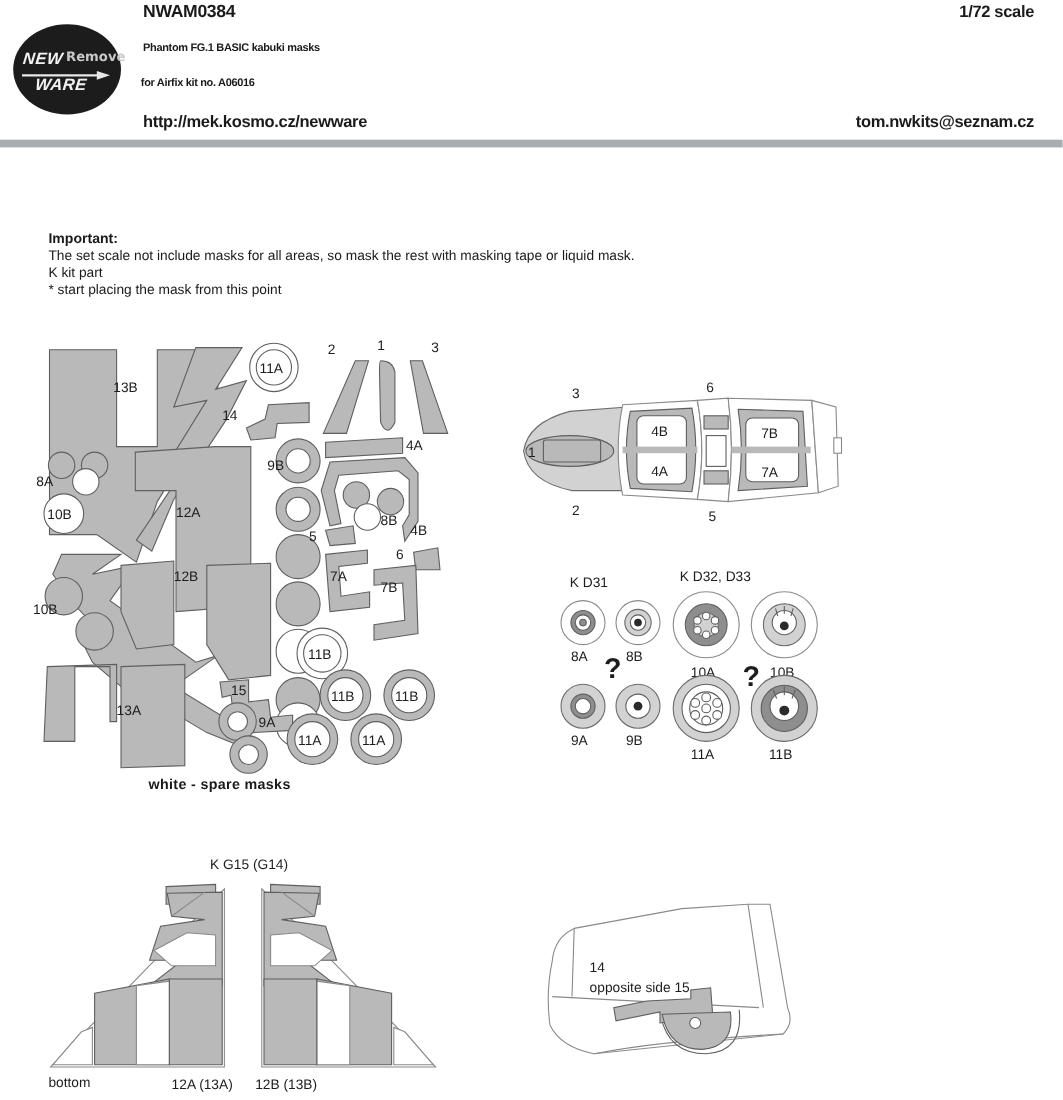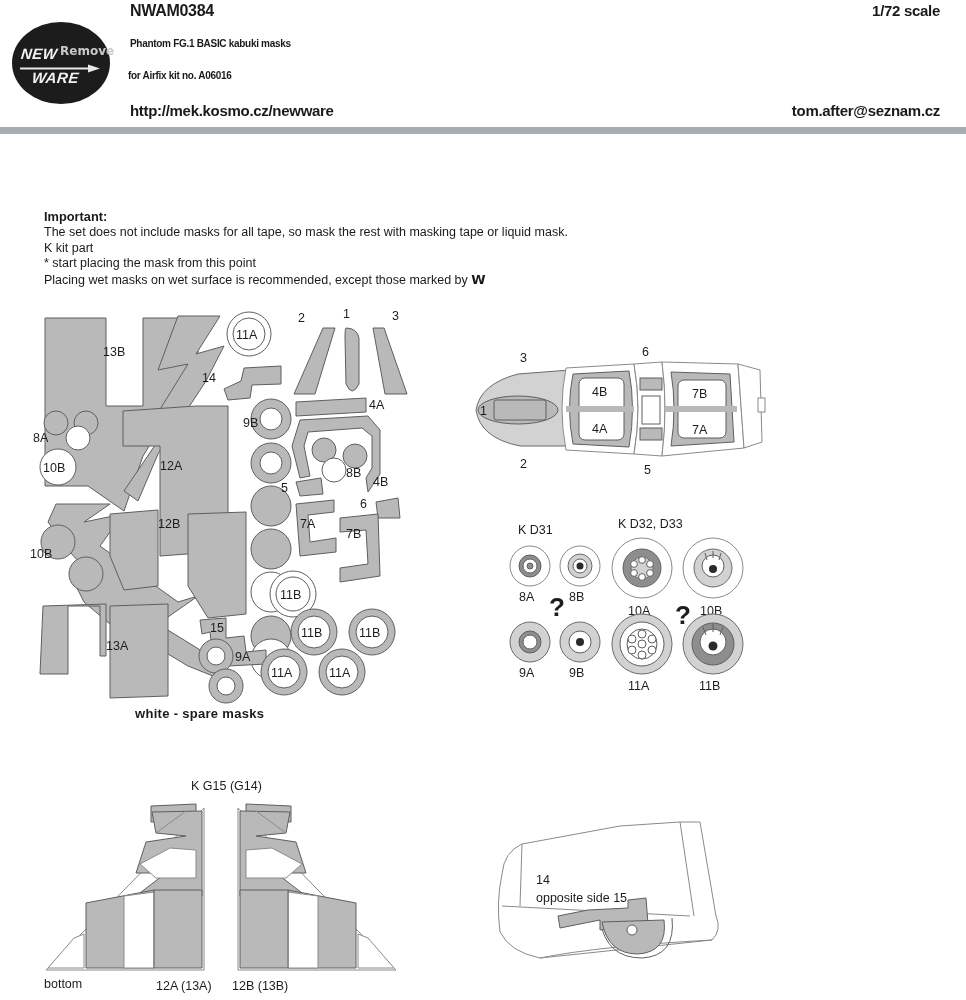--- a/index.html
+++ b/index.html
@@ -79,30 +79,29 @@
     <div class="lg-new">NEW</div>
     <div class="lg-masks">Remove</div>
     <div class="lg-ware">WARE</div>
   </div>
 
   <div class="hdr-line" id="hdr-code">NWAM0384</div>
   <div class="hdr-line" id="hdr-scale">1/72 scale</div>
   <div class="hdr-line" id="hdr-title">Phantom FG.1 BASIC kabuki masks</div>
   <div class="hdr-line" id="hdr-kit">for Airfix kit no. A06016</div>
   <div class="hdr-line" id="hdr-url">http://mek.kosmo.cz/newware</div>
-  <div class="hdr-line" id="hdr-mail">tom.after@seznam.cz</div>
+  <div class="hdr-line" id="hdr-mail">tom.nwkits@seznam.cz</div>
   <div id="hdr-rule"></div>
 </div>
 
 <div id="important">
   <div class="imp-head">Important:</div>
-  <div class="imp-row">The set does not include masks for all tape, so mask the rest with masking tape or liquid mask.</div>
+  <div class="imp-row">The set scale not include masks for all areas, so mask the rest with masking tape or liquid mask.</div>
   <div class="imp-row">K kit part</div>
   <div class="imp-row">*  start placing the mask from this point</div>
-  <div class="imp-row"><span>Placing wet masks on wet surface is recommended, except those marked by </span><span class="wmark">W</span></div>
 </div>
 
 <div class="canvas" style="left:28px;top:306px;">
 <svg width="400" height="420" viewBox="0 0 400 420">
 
   <polygon class="gfill" points="17,12 78,12 78,100 115,100 115,12 170,12 170,60 115,150 96,205 60,180 17,180 17,100"></polygon>
   <polygon class="gfill" points="150,10 192,10 168,48 196,40 178,75 130,148 110,195 96,185 140,120 118,126 160,58 130,64"></polygon>
   <polygon class="gfill" points="95,105 168,100 200,100 200,245 132,250 132,140 95,140"></polygon>
 
   <circle class="gfill" cx="28" cy="117" r="12"></circle>

